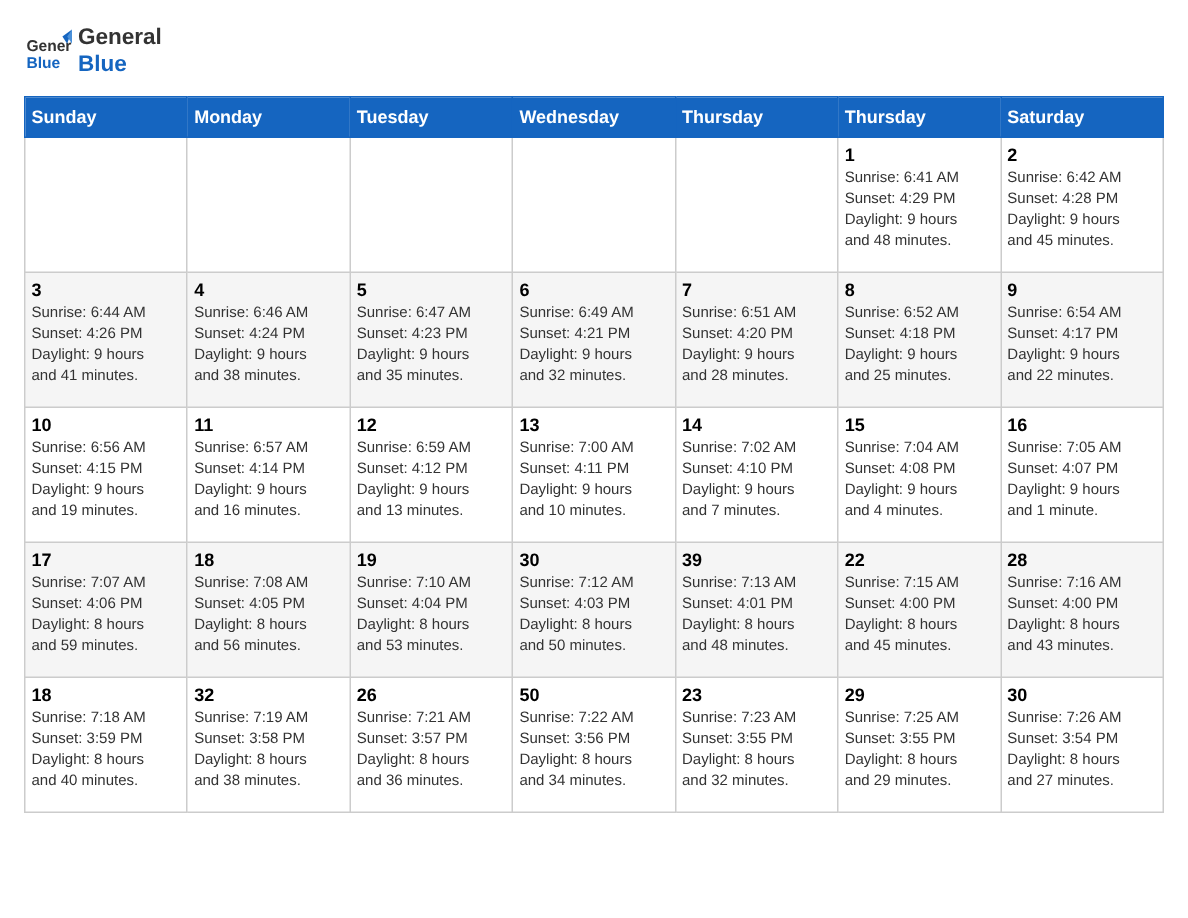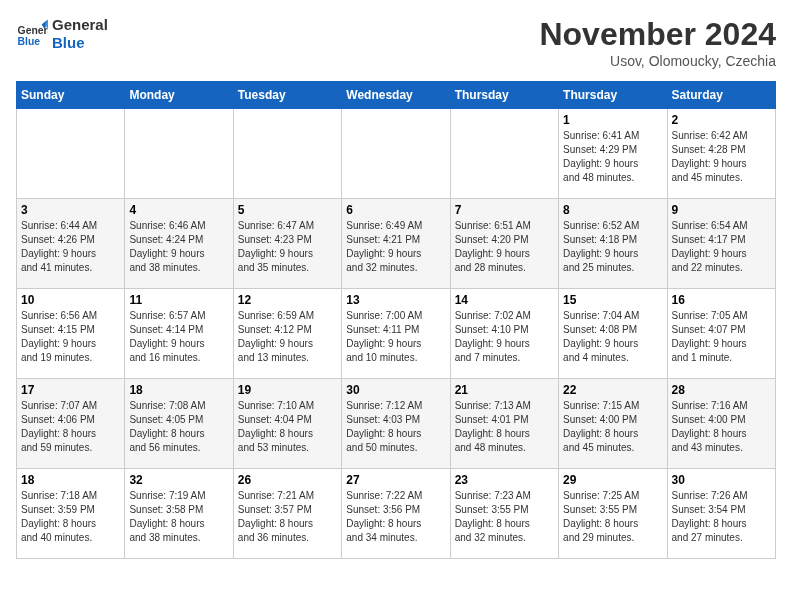--- a/index.html
+++ b/index.html
@@ -89,24 +89,20 @@
       <text x="2" y="20" font-size="13" font-weight="bold" fill="#333">General</text>
       <text x="2" y="34" font-size="13" font-weight="bold" fill="#1565c0">Blue</text>
       <polygon points="32,8 40,2 36,14" fill="#1565c0"></polygon>
       <polygon points="36,8 40,2 40,14" fill="#4a90d9"></polygon>
     </svg>
     <div style="line-height:1.2">
       <div style="font-size:15px;font-weight:bold;color:#333;">General</div>
       <div style="font-size:15px;font-weight:bold;color:#1565c0;">Blue</div>
     </div>
   </div>
-  <div class="title-area">
-    <div class="month-title">November 2024</div>
-    <div class="location">Usov, Olomoucky, Czechia</div>
-  </div>
 </div>
 
 <table class="calendar">
   <thead>
     <tr>
     <th>Sunday</th>
         <th>Monday</th>
         <th>Tuesday</th>
         <th>Wednesday</th>
         <th>Thursday</th>
@@ -201,21 +197,21 @@
         </td>
         <td>
           <div class="day-num">19</div>
           <div class="day-info">Sunrise: 7:10 AM<br>Sunset: 4:04 PM<br>Daylight: 8 hours<br>and 53 minutes.</div>
         </td>
         <td>
           <div class="day-num">30</div>
           <div class="day-info">Sunrise: 7:12 AM<br>Sunset: 4:03 PM<br>Daylight: 8 hours<br>and 50 minutes.</div>
         </td>
         <td>
-          <div class="day-num">21</div>
+          <div class="day-num">39</div>
           <div class="day-info">Sunrise: 7:13 AM<br>Sunset: 4:01 PM<br>Daylight: 8 hours<br>and 48 minutes.</div>
         </td>
         <td>
           <div class="day-num">22</div>
           <div class="day-info">Sunrise: 7:15 AM<br>Sunset: 4:00 PM<br>Daylight: 8 hours<br>and 45 minutes.</div>
         </td>
         <td>
           <div class="day-num">28</div>
           <div class="day-info">Sunrise: 7:16 AM<br>Sunset: 4:00 PM<br>Daylight: 8 hours<br>and 43 minutes.</div>
         </td>
@@ -227,21 +223,21 @@
         </td>
         <td>
           <div class="day-num">32</div>
           <div class="day-info">Sunrise: 7:19 AM<br>Sunset: 3:58 PM<br>Daylight: 8 hours<br>and 38 minutes.</div>
         </td>
         <td>
           <div class="day-num">26</div>
           <div class="day-info">Sunrise: 7:21 AM<br>Sunset: 3:57 PM<br>Daylight: 8 hours<br>and 36 minutes.</div>
         </td>
         <td>
-          <div class="day-num">27</div>
+          <div class="day-num">50</div>
           <div class="day-info">Sunrise: 7:22 AM<br>Sunset: 3:56 PM<br>Daylight: 8 hours<br>and 34 minutes.</div>
         </td>
         <td>
           <div class="day-num">23</div>
           <div class="day-info">Sunrise: 7:23 AM<br>Sunset: 3:55 PM<br>Daylight: 8 hours<br>and 32 minutes.</div>
         </td>
         <td>
           <div class="day-num">29</div>
           <div class="day-info">Sunrise: 7:25 AM<br>Sunset: 3:55 PM<br>Daylight: 8 hours<br>and 29 minutes.</div>
         </td>

